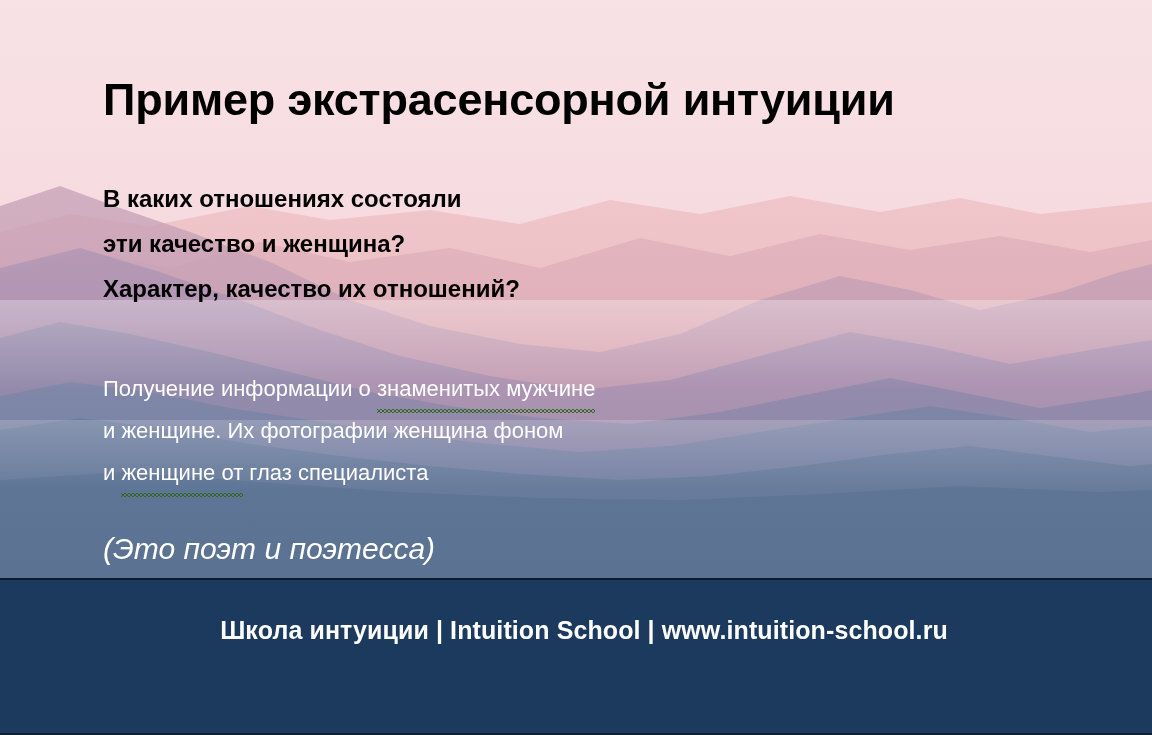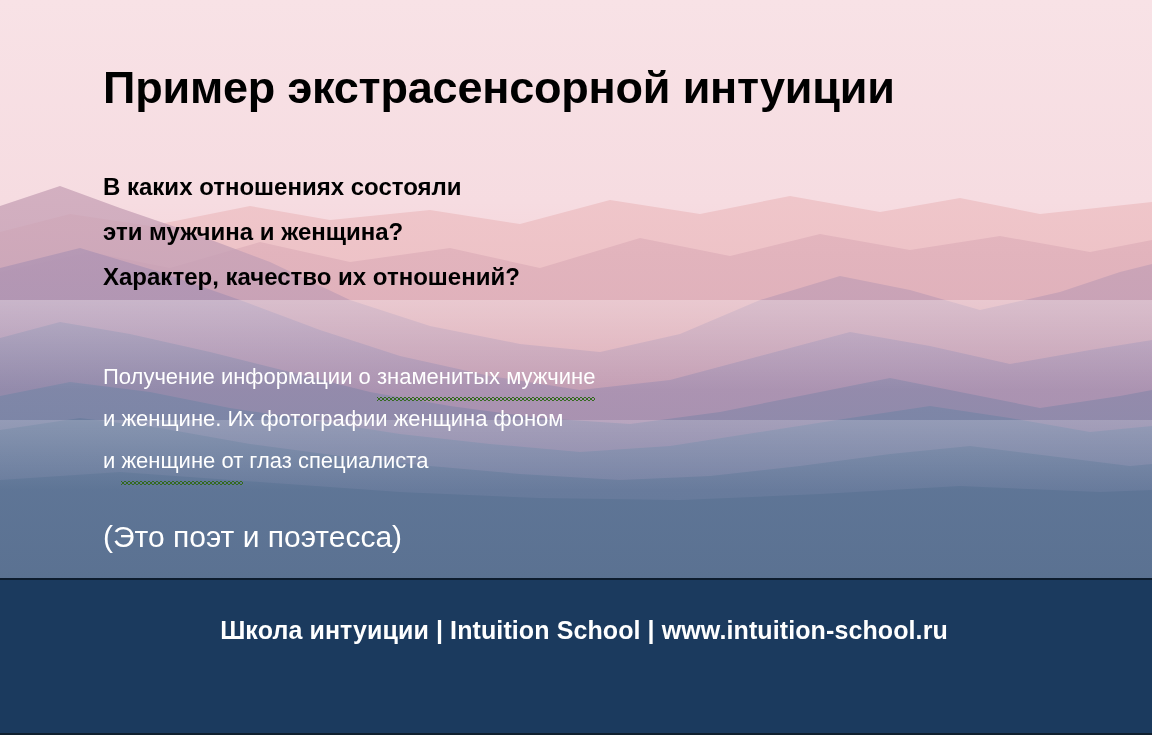--- a/index.html
+++ b/index.html
@@ -29,21 +29,21 @@
   }
   #scene svg {
     display: block;
     width: 1152px;
     height: 578px;
   }
 
   
   #content {
     position: absolute;
-    left: 0; top: 4px;
+    left: 0; top: 16px;
     width: 1152px;
     height: 442px;
     border-radius: 28px;
   }
 
   .title {
     position: absolute;
     left: 103px;
     top: 58px;
     font-size: 45px;
@@ -80,20 +80,21 @@
   }
 
   .note-block {
     position: absolute;
     left: 103px;
     top: 516px;
     font-size: 30px;
     font-weight: normal;
     color: #ffffff;
     white-space: nowrap;
+    font-style: italic;
   }
 
   
   .spell {
     position: relative;
     display: inline-block;
   }
   .spell::after {
     content: "";
     position: absolute;
@@ -219,21 +220,21 @@
       <rect x="0" y="420" width="1152" height="70" fill="url(#hazeGrad)" opacity="0.6"></rect>
     </svg>
   </div>
 
   <div id="content">
 
     <div class="title">Пример экстрасенсорной интуиции</div>
 
     <div class="question-block">
       <div class="qline">В каких отношениях состояли</div>
-      <div class="qline">эти мужчина и женщина?</div>
+      <div class="qline">эти качество и женщина?</div>
       <div class="qline">Характер, качество их отношений?</div>
     </div>
 
     <div class="body-block">
       <div class="bline"><span>Получение информации о </span><span class="spell">знаменитых мужчине</span></div>
       <div class="bline">и женщине. Их фотографии женщина фоном</div>
       <div class="bline"><span>и </span><span class="spell">женщине от</span><span> глаз специалиста</span></div>
     </div>
 
     <div class="note-block">(Это поэт и поэтесса)</div>

